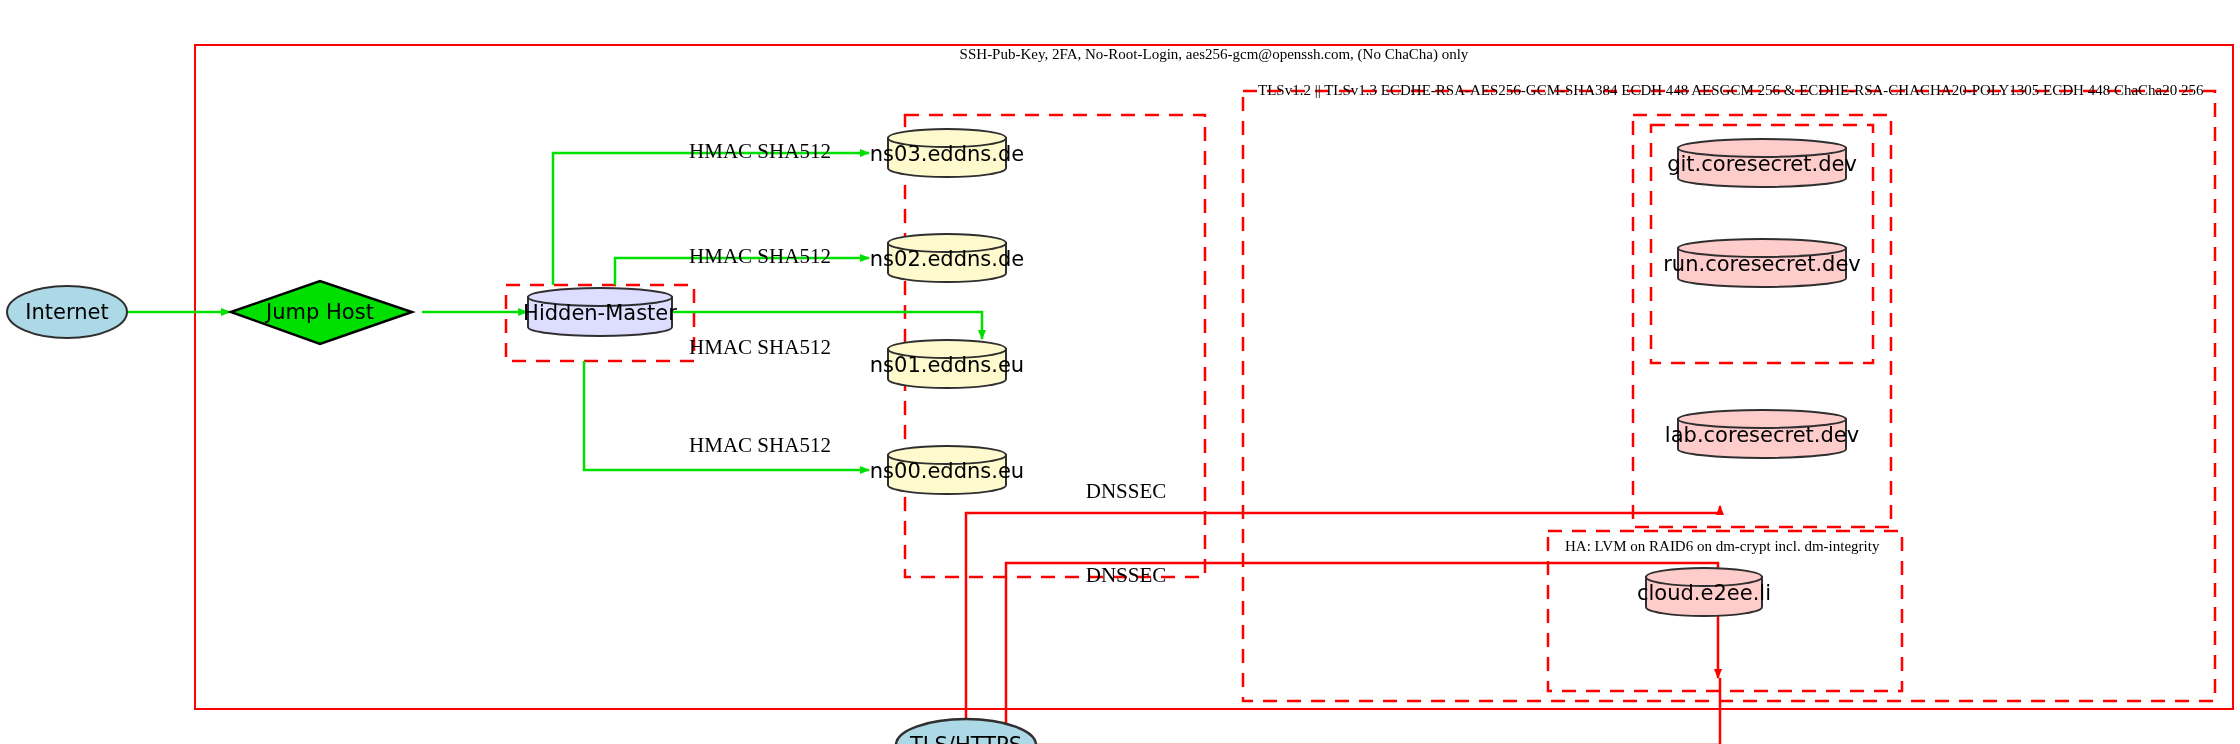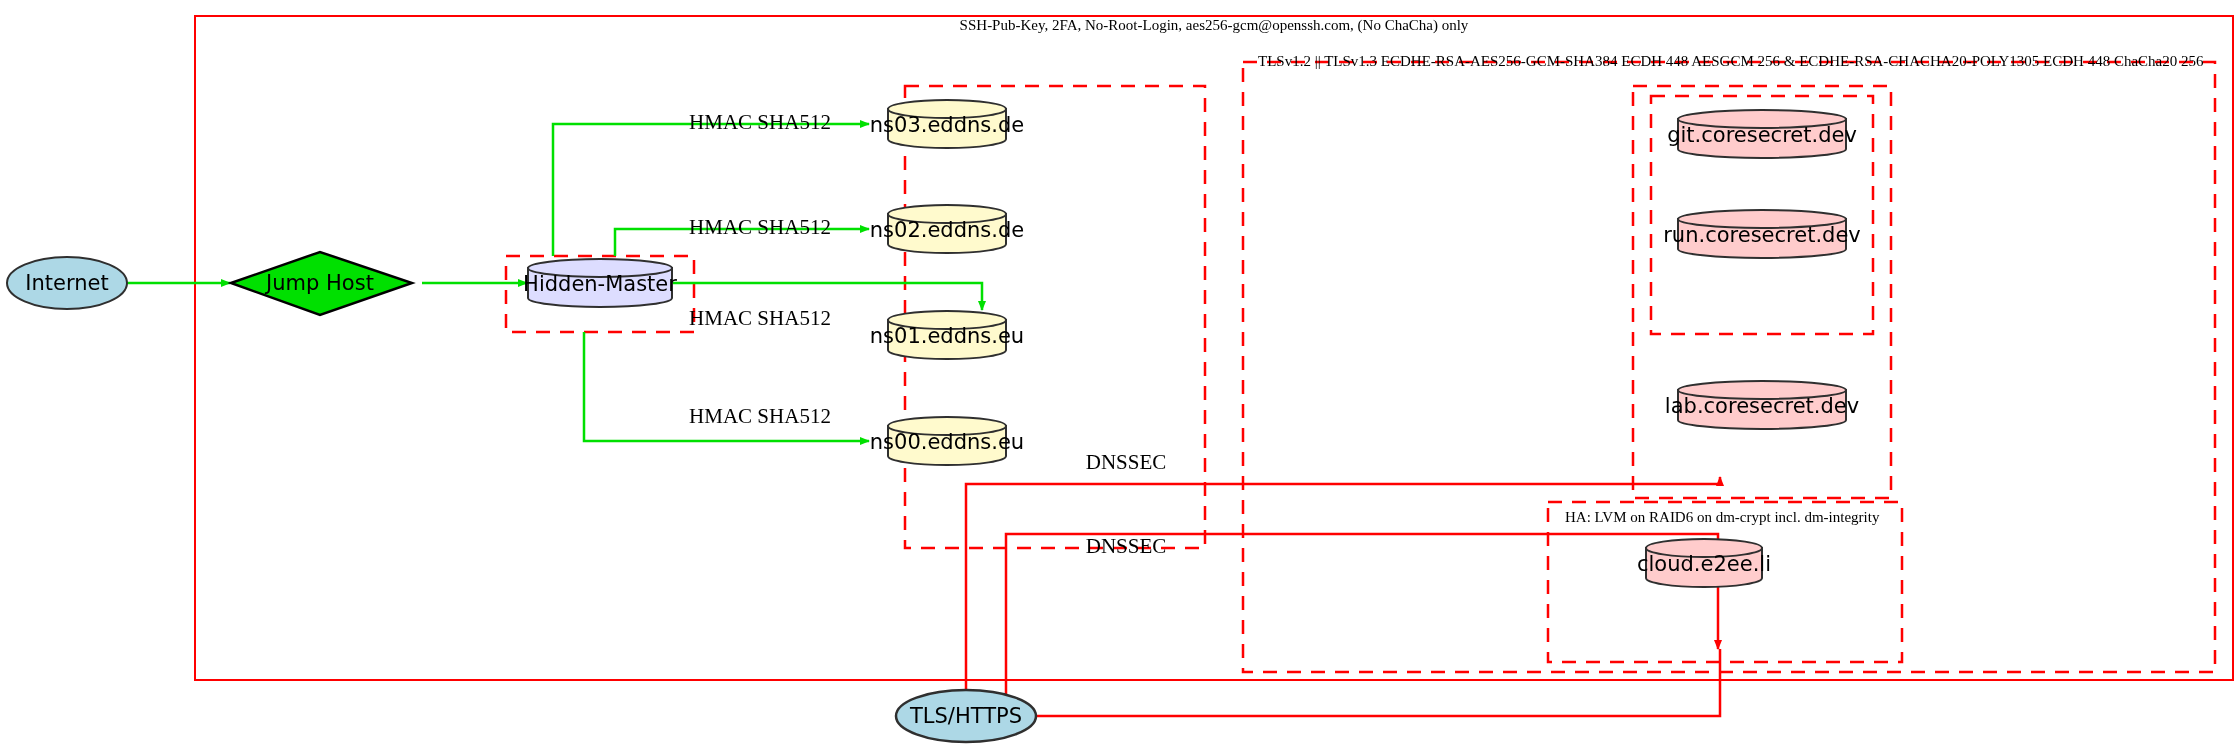--- a/index.html
+++ b/index.html
@@ -1,18 +1,18 @@
 <!DOCTYPE html>
 <html><head>
 <meta charset="utf-8">
 <style>
   html,body{margin:0;padding:0;background:#ffffff;}
   body{width:2240px;height:744px;overflow:hidden;
        font-family:"Liberation Sans",sans-serif;}
-  #diagram{position:relative;width:2240px;height:568px;}
+  #diagram{position:relative;width:2240px;height:568px;margin-top:29px;}
   svg{position:absolute;top:0;left:0;}
   .node-label{font-family:"DejaVu Sans",sans-serif;font-size:21px;fill:#000;
               text-anchor:middle;dominant-baseline:middle;}
   .edge-label{font-family:"Liberation Serif",serif;font-size:21px;fill:#000;
               text-anchor:middle;dominant-baseline:middle;}
   .cluster-label{font-family:"Liberation Serif",serif;font-size:15px;fill:#000;
                  dominant-baseline:middle;}
   .cluster-label-center{font-family:"Liberation Serif",serif;font-size:15px;fill:#000;
                  text-anchor:middle;dominant-baseline:middle;}
 </style>

